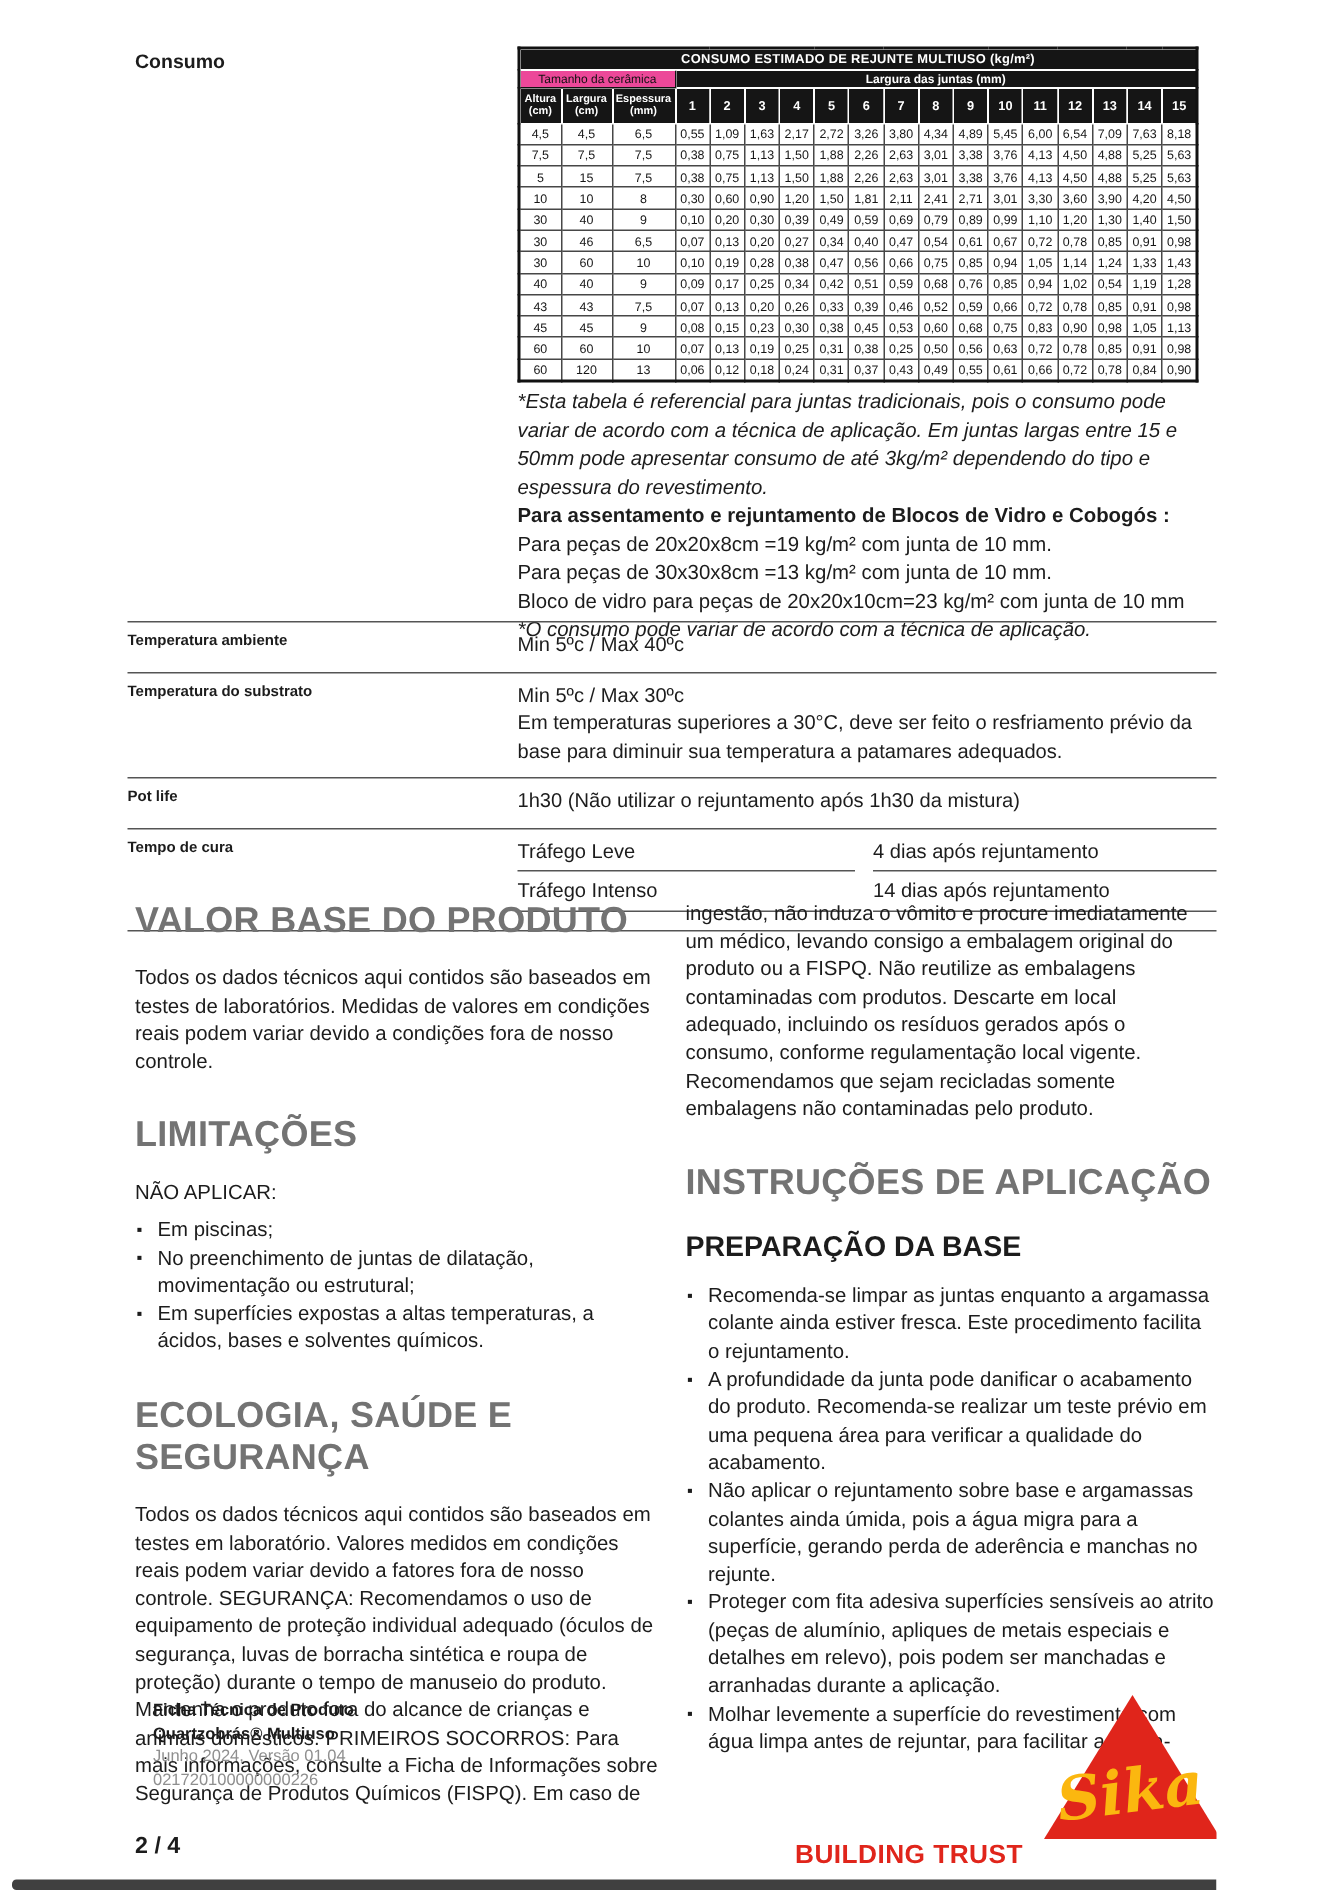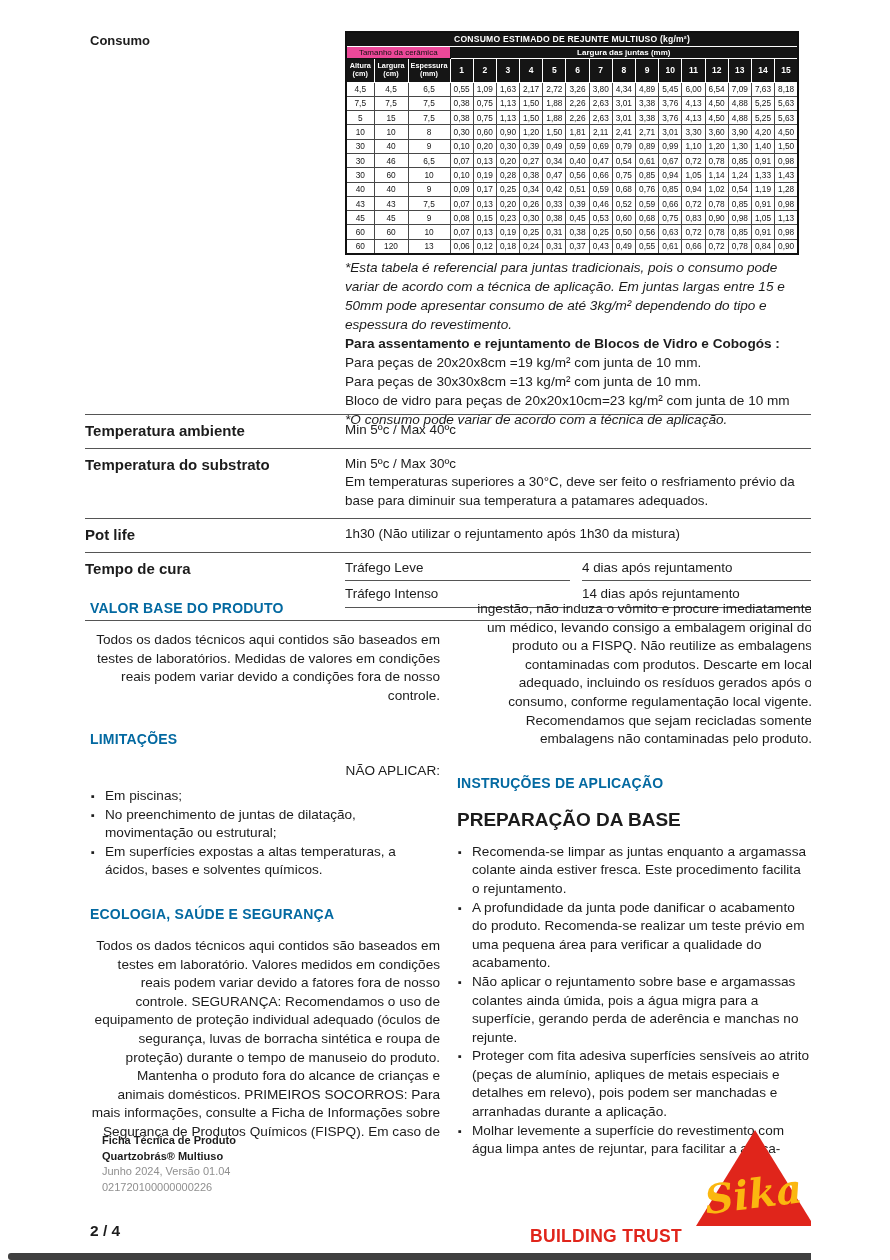--- a/index.html
+++ b/index.html
@@ -32,33 +32,33 @@
   .ct tr{page-break-inside:avoid;}
 
   
   .notes{position:absolute;left:345px;top:258px;width:468px;font-size:13.6px;line-height:19px;}
   .notes .it{font-style:italic;}
   .notes .bd{font-weight:bold;}
 
   
   .attrs{position:absolute;left:85px;top:414px;width:727px;border-bottom:1px solid var(--rule);}
   .attr-row{display:flex;border-top:1px solid var(--rule);padding:6px 0 8px;}
-  .attr-label{width:260px;font-weight:bold;font-size:15px;padding-top:1px;}
+  .attr-label{width:260px;font-weight:bold;font-size:10px;padding-top:1px;}
   .attr-value{flex:1;font-size:13.4px;line-height:18.5px;}
   .cure-grid{display:grid;grid-template-columns:225px 1fr;column-gap:12px;}
   .cure-cell{border-bottom:1px solid var(--rule);padding:0 0 3px;margin-bottom:4px;}
 
   
   .cols{position:absolute;left:90px;top:600px;width:722px;display:flex;gap:17px;}
   .col-left{width:350px;}
   .col-right{width:355px;}
-  .h-big{font-size:14px;font-weight:bold;color:#0369a1;margin:26px 0 15px;letter-spacing:.2px;}
+  .h-big{font-size:24px;font-weight:bold;color:#737373;margin:26px 0 15px;letter-spacing:.2px;}
   .h-big.first{margin-top:0;}
   .h-sub{font-size:19px;font-weight:bold;margin:18px 0 12px;}
-  .body-p{font-size:13.6px;line-height:18.6px;margin:0 0 10px;text-align:right;}
+  .body-p{font-size:13.6px;line-height:18.6px;margin:0 0 10px;}
   ul.sq{list-style:none;margin:2px 0 10px;}
   ul.sq li{position:relative;padding-left:15px;font-size:13.6px;line-height:18.6px;}
   ul.sq li::before{content:"▪";position:absolute;left:1px;top:0;font-size:11px;}
 
   
   .footer-block{position:absolute;left:102px;top:1133px;font-size:11px;line-height:15.5px;}
   .footer-block .b{font-weight:bold;}
   .footer-block .g{color:var(--gray);}
   .page-num{position:absolute;left:90px;top:1222px;font-size:15.5px;font-weight:bold;}
   .tagline{position:absolute;left:530px;top:1190px;font-size:17.5px;font-weight:bold;color:var(--brand-red);letter-spacing:.3px;margin-top:36px;}

